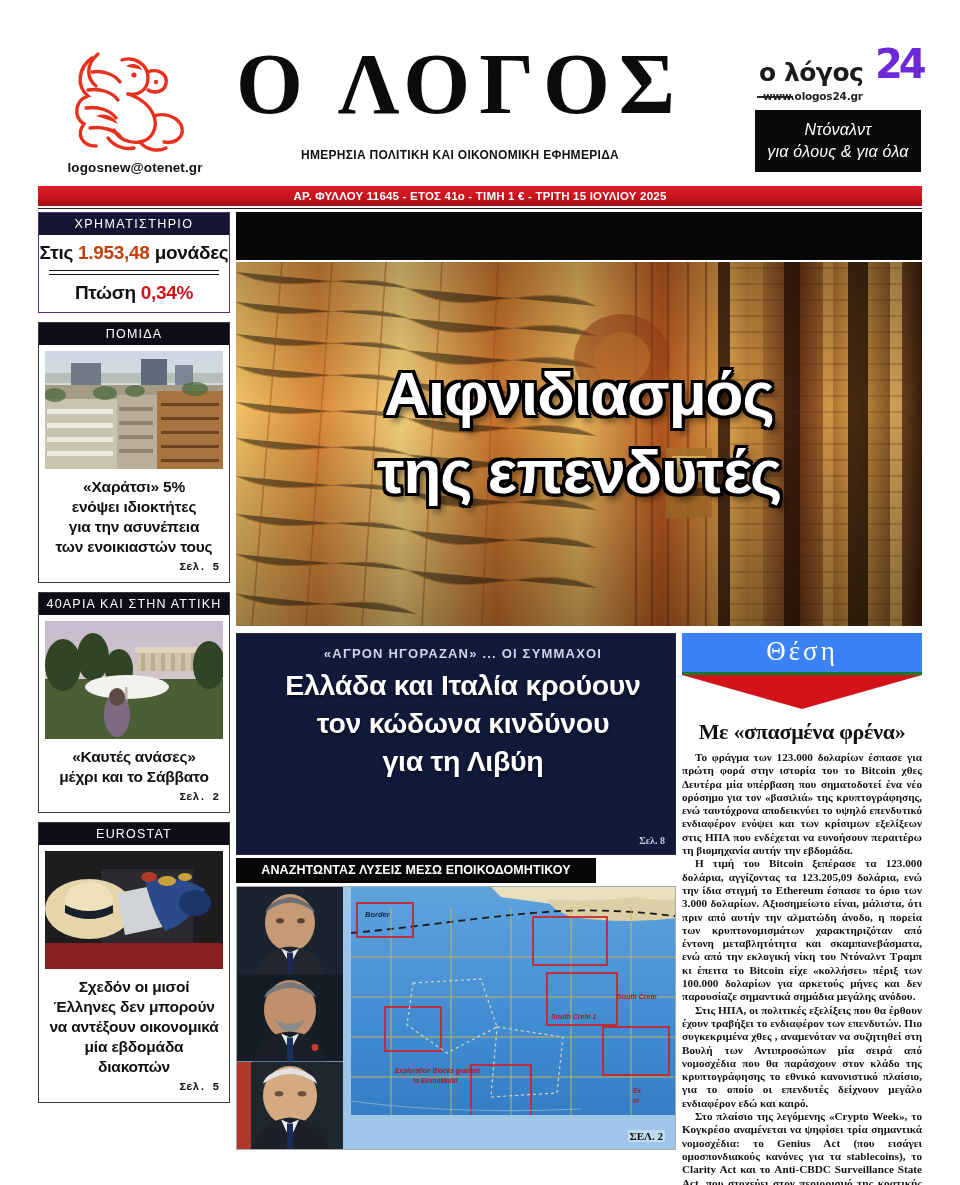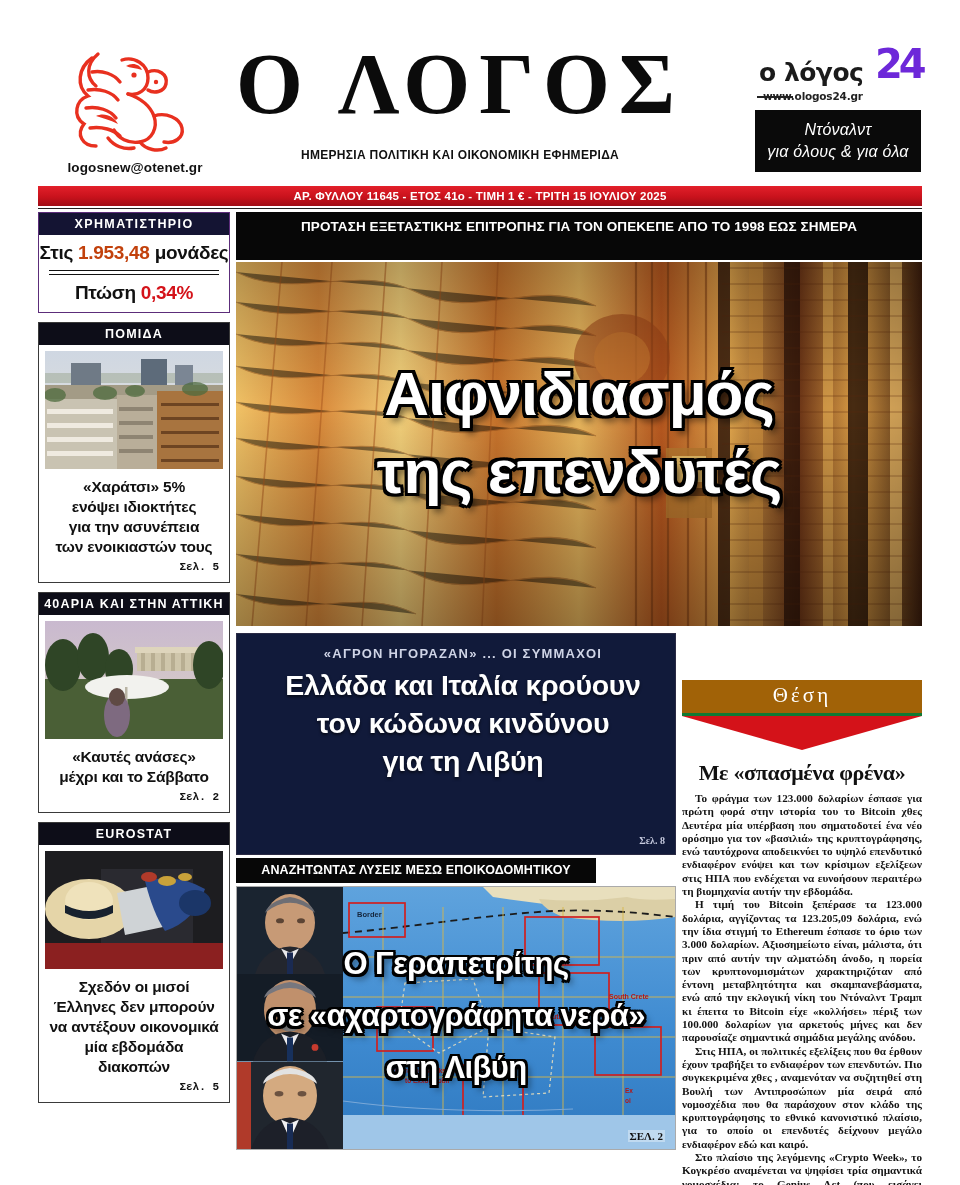--- a/index.html
+++ b/index.html
@@ -61,21 +61,21 @@
     position:absolute;left:38px;top:186px;width:884px;height:20px;
     background:linear-gradient(180deg,#e3202a 0%,#c8121c 55%,#a00d16 100%);
     color:#fff;font-size:11.5px;font-weight:bold;letter-spacing:0.2px;
     text-align:center;line-height:20px;
   }
 
   
   .sidebar{position:absolute;left:38px;top:212px;width:192px;}
   .sbox{border:1px solid #3a3a3a;background:#fff;margin-bottom:9px;position:relative;}
   .sbox-head{
-    background:#0d0d18;color:#fff;text-align:center;font-size:12.5px;font-weight:bold;
+    background:#0d0d18;color:#fff;text-align:center;font-size:12.5px;font-weight:normal;
     letter-spacing:1.2px;padding:4px 0 4px;
   }
   .sbox-inner{padding:6px 6px 6px;}
   .sbox-photo{width:100%;height:118px;display:block;}
   .sbox-text{
     text-align:center;font-size:15.5px;line-height:20px;font-weight:bold;
     color:#111;padding:8px 2px 2px;letter-spacing:-0.2px;
   }
   .sel{
     text-align:right;font-size:11px;font-weight:bold;color:#111;
@@ -142,41 +142,41 @@
     letter-spacing:0.1px;
   }
 
   
   .bottomblock{
     position:absolute;left:236px;top:886px;width:440px;height:264px;overflow:hidden;
     border:1px solid #aaa;box-sizing:border-box;background:#9fc6e8;
   }
   .portraits{position:absolute;left:0;top:0;width:106px;height:262px;}
   .portrait{width:106px;height:87.3px;display:block;position:relative;overflow:hidden;}
-  .mapwrap{position:absolute;left:106px;top:0;width:332px;height:228px;overflow:hidden;}
+  .mapwrap{position:absolute;left:114px;top:0;width:332px;height:228px;overflow:hidden;font-style:italic;}
   .bottom-head{
     position:absolute;left:236px;top:938px;width:440px;text-align:center;
     font-weight:bold;font-size:31px;line-height:52px;color:#fff;letter-spacing:-0.6px;
     text-shadow:
       -2.5px -2.5px 0 #000, 2.5px -2.5px 0 #000, -2.5px 2.5px 0 #000, 2.5px 2.5px 0 #000,
       -2.5px 0 0 #000, 2.5px 0 0 #000, 0 -2.5px 0 #000, 0 2.5px 0 #000,
       4px 5px 6px rgba(0,0,0,.5);
     pointer-events:none;
   }
   .map-sel{
     position:absolute;right:10px;bottom:7px;font-size:11px;font-weight:bold;color:#111;
     font-family:"Liberation Serif",serif;background:rgba(255,255,255,.35);padding:0 2px;
   }
 
   
   .opinion{position:absolute;left:682px;top:633px;width:240px;height:517px;}
   .thesi-head{
-    background:#a16207;color:#fff;text-align:center;
+    background:#3b82f6;color:#fff;text-align:center;
     font-family:"Liberation Serif","DejaVu Serif",serif;
-    font-size:21px;letter-spacing:3px;padding:3px 0 5px;margin-top:47px;
+    font-size:27px;letter-spacing:3px;padding:3px 0 5px;
   }
   .thesi-rule{height:3px;background:#0f7a33;}
   .thesi-arrow{
     width:0;height:0;margin:0 auto;
     border-left:120px solid transparent;border-right:120px solid transparent;
     border-top:34px solid #d41219;
   }
   .op-title{
     text-align:center;font-family:"Liberation Serif","DejaVu Serif",serif;
     font-weight:bold;font-size:22px;color:#111;padding:10px 0 6px;letter-spacing:-0.3px;
@@ -382,21 +382,20 @@
           <div>Έλληνες δεν μπορούν</div>
           <div>να αντέξουν οικονομικά</div>
           <div>μία εβδομάδα διακοπών</div>
         </div>
         <div class="sel">Σελ. 5</div>
       </div>
     </div>
   </div>
 
   <div class="kicker">
-    <div>ΠΡΟΤΑΣΗ ΕΞΕΤΑΣΤΙΚΗΣ ΕΠΙΤΡΟΠΗΣ ΓΙΑ ΤΟΝ ΟΠΕΚΕΠΕ ΑΠΟ ΤΟ 1998 ΕΩΣ ΣΗΜΕΡΑ</div>
   </div>
 
   <div class="heroimg">
     <svg width="686" height="364" viewBox="0 0 686 364" preserveAspectRatio="none" aria-hidden="true">
       <defs>
         <linearGradient id="goldBase" x1="0" y1="0" x2="1" y2="0">
           <stop offset="0%" stop-color="#f0c266"></stop>
           <stop offset="12%" stop-color="#d9893a"></stop>
           <stop offset="24%" stop-color="#f3d07a"></stop>
           <stop offset="38%" stop-color="#c9742c"></stop>
@@ -592,25 +591,20 @@
         <text x="62" y="196" font-family="Liberation Sans, sans-serif" font-size="6.5" font-weight="bold" fill="#b31717">to ExxonMobil</text>
         <text x="282" y="206" font-family="Liberation Sans, sans-serif" font-size="6.5" font-weight="bold" fill="#b31717">Ex</text>
         <text x="282" y="216" font-family="Liberation Sans, sans-serif" font-size="6.5" font-weight="bold" fill="#b31717">oi</text>
         <path d="M0 214 C60 222 140 226 230 222" stroke="#7aa8d8" stroke-width="1.2" fill="none"></path>
       </svg>
     </div>
 
     <div class="map-sel">ΣΕΛ. 2</div>
   </div>
 
-  <div class="bottom-head">
-    <div>Ο Γεραπετρίτης</div>
-    <div>σε «αχαρτογράφητα νερά»</div>
-    <div>στη Λιβύη</div>
-  </div>
 
   <div class="opinion">
     <div class="thesi-head">Θέση</div>
     <div class="thesi-rule"></div>
     <div class="thesi-arrow"></div>
     <div class="op-title">Με «σπασμένα φρένα»</div>
     <div class="op-body">
       <p>Το φράγμα των 123.000 δολαρίων έσπασε για πρώτη φορά στην ιστορία του το Bitcoin χθες Δευτέρα μία υπέρβαση που σηματοδοτεί ένα νέο ορόσημο για τον «βασιλιά» της κρυπτογράφησης, ενώ ταυτόχρονα αποδεικνύει το υψηλό επενδυτικό ενδιαφέρον ενόψει και των κρίσιμων εξελίξεων στις ΗΠΑ που ενδέχεται να ευνοήσουν περαιτέρω τη βιομηχανία αυτήν την εβδομάδα.</p>
       <p>Η τιμή του Bitcoin ξεπέρασε τα 123.000 δολάρια, αγγίζοντας τα 123.205,09 δολάρια, ενώ την ίδια στιγμή το Ethereum έσπασε το όριο των 3.000 δολαρίων. Αξιοσημείωτο είναι, μάλιστα, ότι πριν από αυτήν την αλματώδη άνοδο, η πορεία των κρυπτονομισμάτων χαρακτηριζόταν από έντονη μεταβλητότητα και σκαμπανεβάσματα, ενώ από την εκλογική νίκη του Ντόναλντ Τραμπ κι έπειτα το Bitcoin είχε «κολλήσει» πέριξ των 100.000 δολαρίων για αρκετούς μήνες και δεν παρουσίαζε σημαντικά σημάδια μεγάλης ανόδου.</p>
       <p>Στις ΗΠΑ, οι πολιτικές εξελίξεις που θα έρθουν έχουν τραβήξει το ενδιαφέρον των επενδυτών. Πιο συγκεκριμένα χθες , αναμενόταν να συζητηθεί στη Βουλή των Αντιπροσώπων μία σειρά από νομοσχέδια που θα παράσχουν στον κλάδο της κρυπτογράφησης το εθνικό κανονιστικό πλαίσιο, για το οποίο οι επενδυτές δείχνουν μεγάλο ενδιαφέρον εδώ και καιρό.</p>

